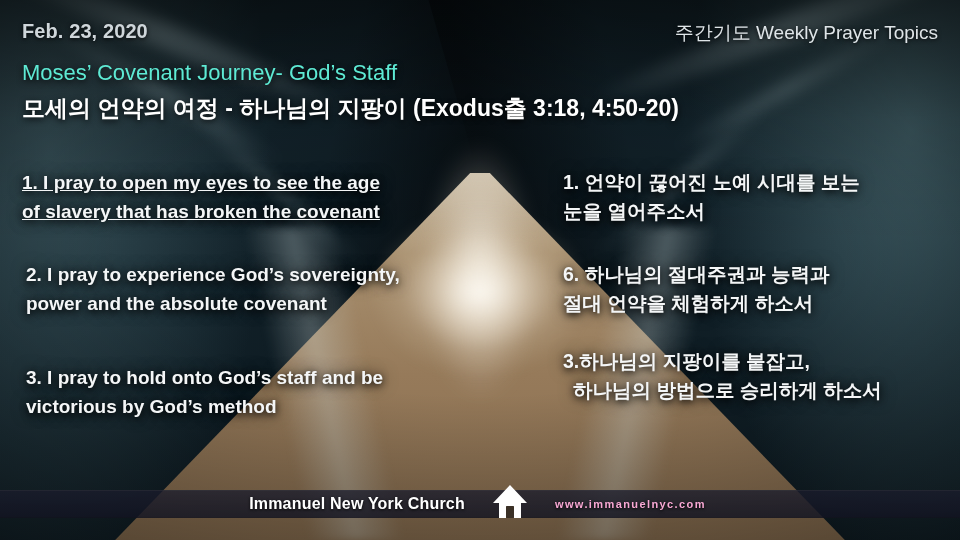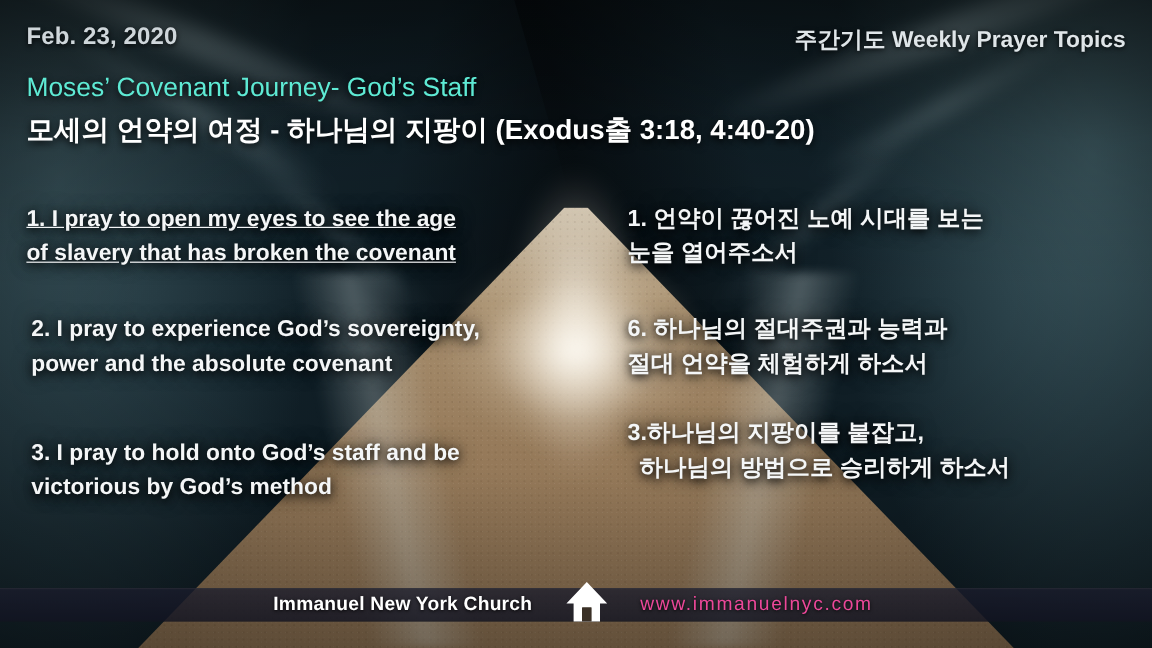--- a/index.html
+++ b/index.html
@@ -110,21 +110,21 @@
   .fg{ position:absolute; inset:0; }
 
   .date{
     position:absolute; left:22px; top:20px;
     font-size:20px; font-weight:700; letter-spacing:.1px;
     color:#cfd6da; text-shadow:0 1px 4px rgba(0,0,0,.85);
     white-space:nowrap;
   }
   .topics{
     position:absolute; right:22px; top:20px;
-    font-size:19px; font-weight:700;
+    font-size:19px; font-weight:400;
     color:#dfe5e8; text-shadow:0 1px 4px rgba(0,0,0,.85);
     white-space:nowrap;
   }
   .title-en{
     position:absolute; left:22px; top:60px;
     font-size:22px; font-weight:400; color:#5eead4;
     text-shadow:0 2px 6px rgba(0,0,0,.9);
     white-space:nowrap;
   }
   .title-ko{
@@ -136,21 +136,21 @@
 
   .col{ position:absolute; top:168px; }
   .col-en{ left:22px; width:480px; }
   .col-ko{ left:523px; width:430px; }
 
   .point{
     color:#f4f6f7; font-weight:700;
     text-shadow:0 2px 7px rgba(0,0,0,.92), 0 0 16px rgba(0,0,0,.7);
   }
   .col-en .point{ font-size:19px; line-height:29px; }
-  .col-ko .point{ font-size:19.5px; line-height:29px; }
+  .col-ko .point{ font-size:19.5px; line-height:29px;margin-left:40px; }
 
   .point .ln{ display:block; white-space:nowrap; }
 
   
   .col-en .p1{ position:absolute; top:0px;   left:0px;text-decoration:underline; }
   .col-en .p2{ position:absolute; top:92px;  left:4px; }
   .col-en .p3{ position:absolute; top:195px; left:4px; }
 
   .col-ko .p1{ position:absolute; top:0px;   left:0px; }
   .col-ko .p2{ position:absolute; top:92px;  left:0px; }
@@ -167,21 +167,21 @@
   .footer-inner{
     position:absolute; left:0; right:5px; top:487px; height:34px;
     display:flex; align-items:center; justify-content:center; gap:22px;
   }
   .church-name{
     font-size:16px; font-weight:700; color:#ffffff;
     letter-spacing:.2px; text-shadow:0 1px 3px rgba(0,0,0,.9);
     white-space:nowrap;
   }
   .site-url{
-    font-size:16px; font-weight:400; color:#ec4899;
+    font-size:11px; font-weight:700; color:#f9a8d4;
     letter-spacing:1.4px; text-shadow:0 1px 3px rgba(0,0,0,.9);
     white-space:nowrap;
   }
   .house-icon{
     position:relative; width:46px; height:46px;
     margin-top:-6px; flex:0 0 auto;
   }
   .house-icon svg{ display:block; width:46px; height:46px; }
 </style>
 </head>
@@ -213,21 +213,21 @@
   </div>
 
   <div class="fg">
 
     <div class="date">Feb. 23, 2020</div>
 
     <div class="topics">주간기도 Weekly Prayer Topics</div>
 
     <div class="title-en">Moses’ Covenant Journey- God’s Staff</div>
 
-    <div class="title-ko">모세의 언약의 여정 - 하나님의 지팡이 (Exodus출 3:18, 4:40-20)</div>
+    <div class="title-ko">모세의 언약의 여정 - 하나님의 지팡이 (Exodus출 3:18, 4:50-20)</div>
 
     <div class="col col-en">
 
       <div class="point p1">
         <span class="ln">1. I pray to open my eyes to see the age</span>
         <span class="ln">of slavery that has broken the covenant</span>
       </div>
 
       <div class="point p2">
         <span class="ln">2. I pray to experience God’s sovereignty,</span>

